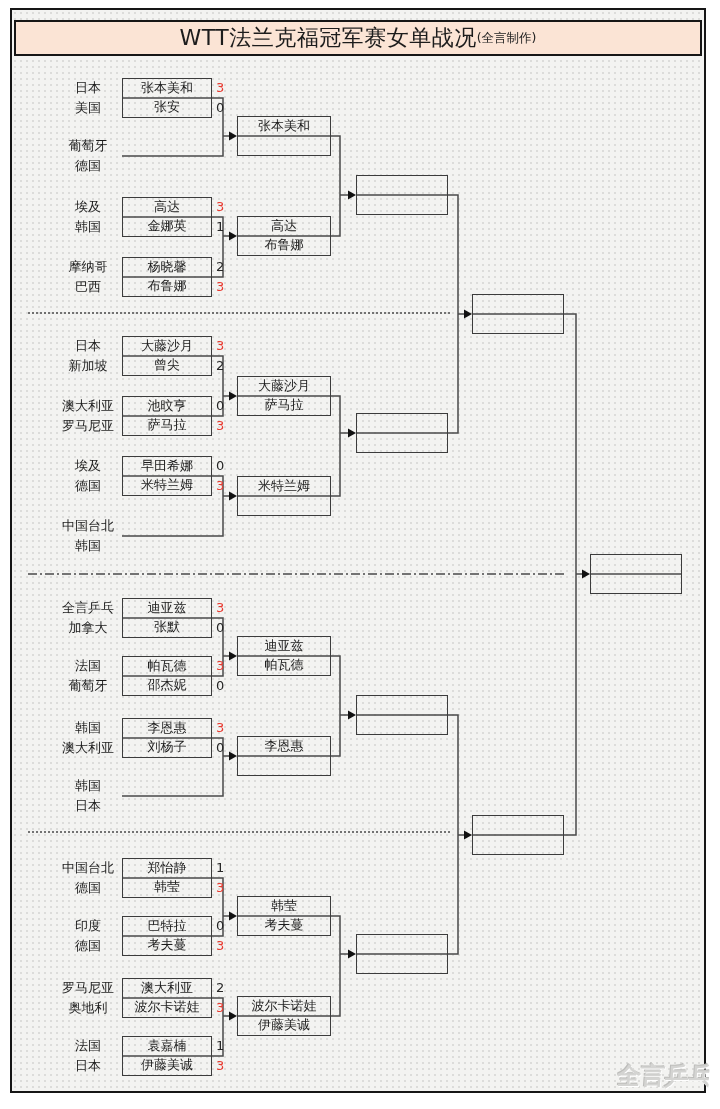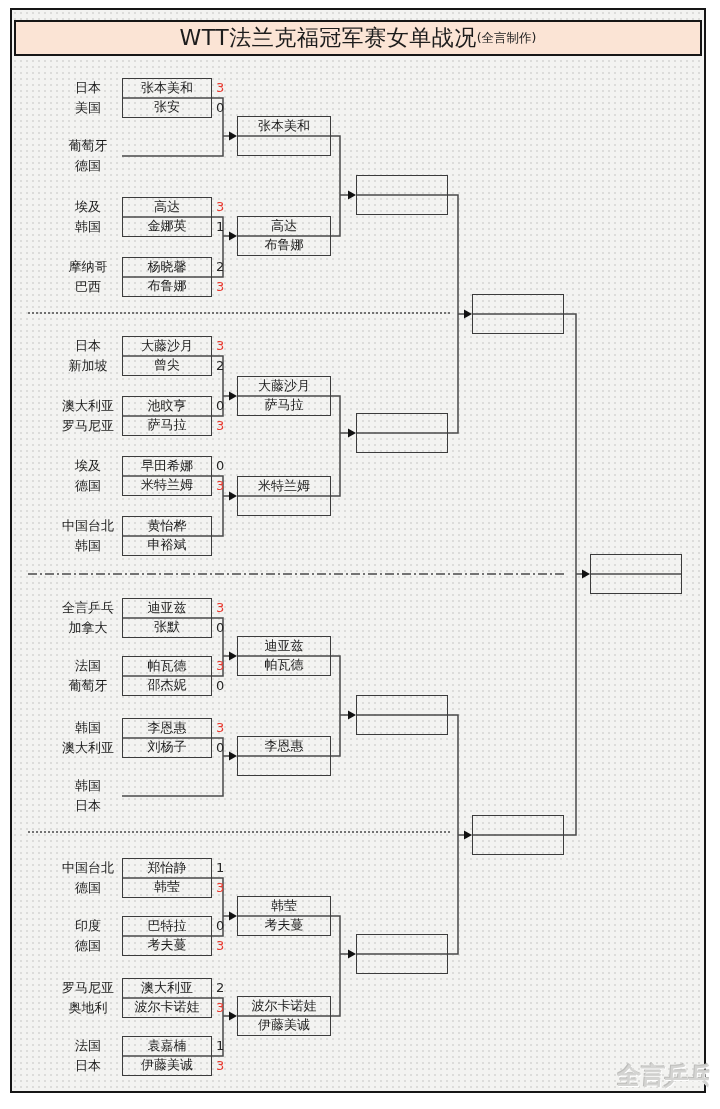--- a/index.html
+++ b/index.html
@@ -195,24 +195,20 @@
     <div class="prow">早田希娜</div>
     <div class="prow">米特兰姆</div>
   </div>
   <div class="score s-top" style="color: rgb(38, 38, 38);">0</div>
   <div class="score s-bot" style="color: rgb(232, 58, 48);">3</div>
 </div>
 
 <div class="match" style="left:40px;top:516px">
   <div class="country c-top">中国台北</div>
   <div class="country c-bot">韩国</div>
-  <div class="pbox">
-    <div class="prow">黄怡桦</div>
-    <div class="prow">申裕斌</div>
-  </div>
   <div class="score s-top"></div>
   <div class="score s-bot"></div>
 </div>
 
 <div class="match" style="left:40px;top:598px">
   <div class="country c-top">全言乒乓</div>
   <div class="country c-bot">加拿大</div>
   <div class="pbox">
     <div class="prow">迪亚兹</div>
     <div class="prow">张默</div>

